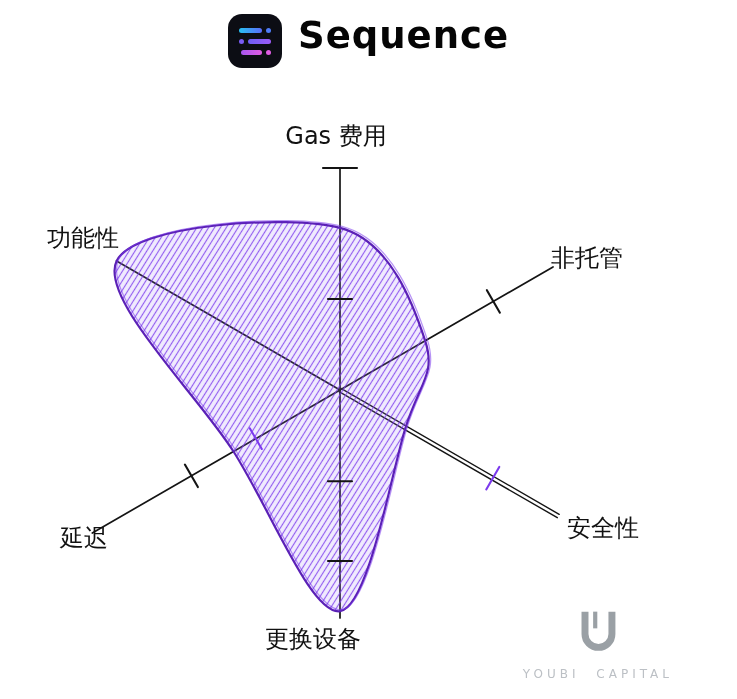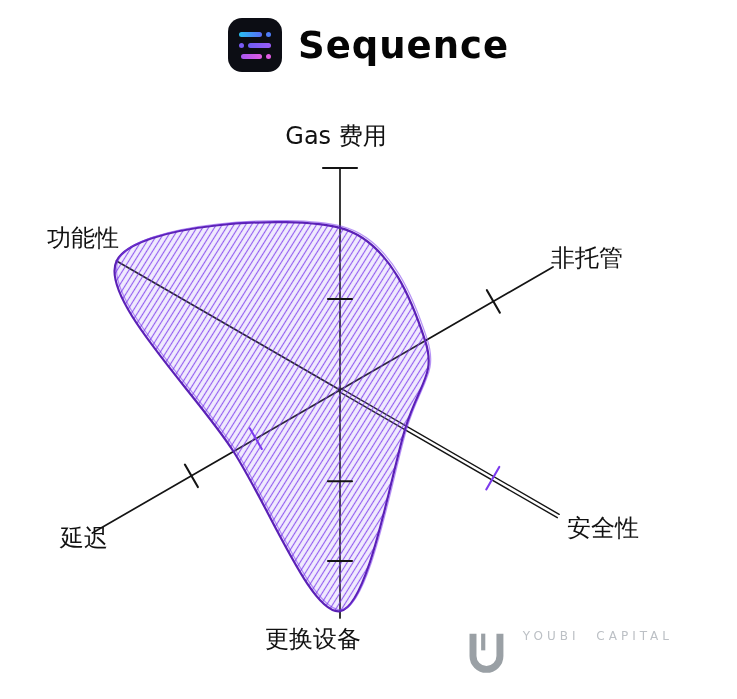--- a/index.html
+++ b/index.html
@@ -19,21 +19,21 @@
     fill: #111111;
   }
   
   .brand {
     position: absolute;
     top: 14px;
     left: 0;
     width: 100%;
     height: 62px;
     display: flex;
-    align-items: center;
+    align-items: flex-start;
     justify-content: center;
     gap: 16px;
   }
   .logo {
     width: 54px;
     height: 54px;
     border-radius: 14px;
     background: #0c0d14;
     position: relative;
     flex: 0 0 auto;
@@ -50,21 +50,22 @@
     font-weight: 600;
     letter-spacing: 1px;
     color: #050505;
   }
   
   .watermark {
     position: absolute;
     right: 64px;
     bottom: 18px;
     display: flex;
-    flex-direction: row;
+    flex-direction: column;
+    align-items: center;
     gap: 8px;
   }
   .u-logo { width: 58px; height: 52px; }
   .wm-text {
     font-size: 12px;
     font-weight: 500;
     letter-spacing: 4px;
     word-spacing: 9px;
     color: #bcc0c5;
     white-space: nowrap;

